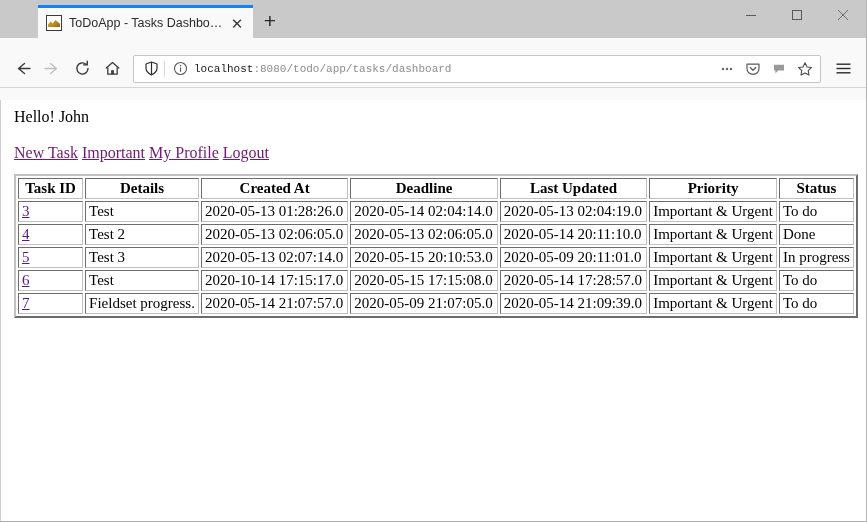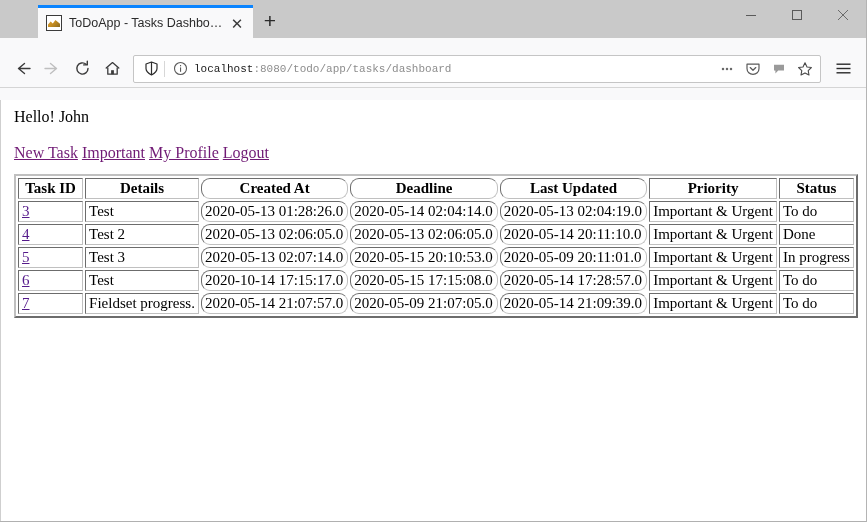--- a/index.html
+++ b/index.html
@@ -197,21 +197,21 @@
     font-weight: bold;
     text-align: center;
   }
   table#tasks-table td { text-align: left; }
   table#tasks-table td a {
     color: #551a8b;
     text-decoration: underline;
   }
   .col-taskid { width: 80px; }
   .col-details { width: 95px; margin-left: 45px; }
-  .col-created, .col-deadline, .col-updated { width: 150px; border-radius: 9px; }
+  .col-created, .col-deadline, .col-updated { width: 150px; }
   .col-priority { width: 118px; }
   .col-status { width: 70px; }
 </style>
 </head>
 <body>
 
 <div id="window">
 
   <div id="tabstrip">
     <div class="tab-leftpad"></div>

